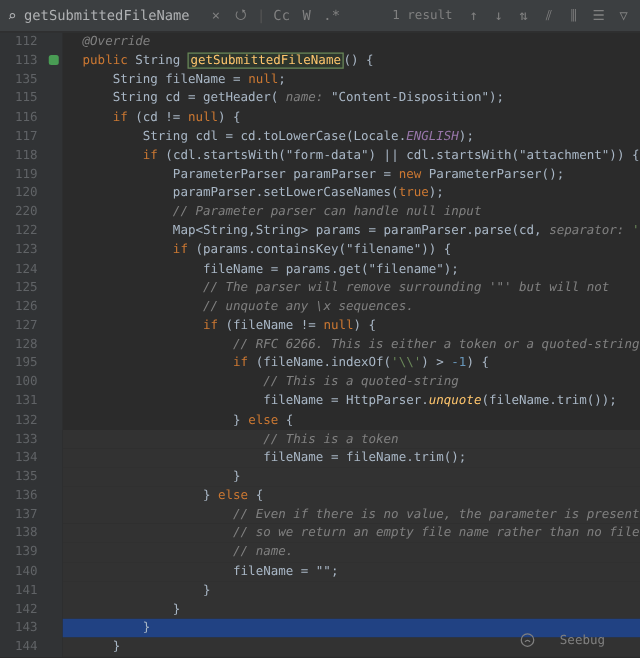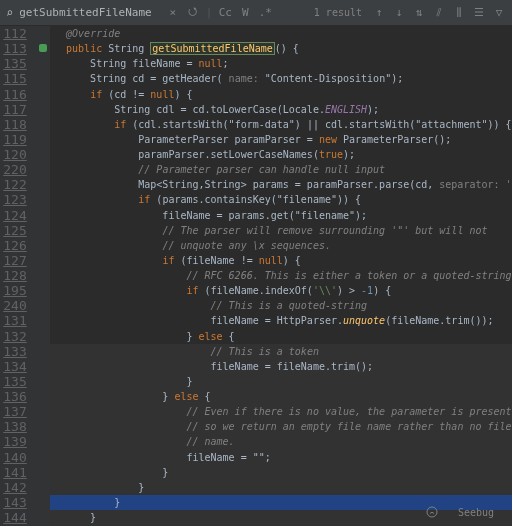--- a/index.html
+++ b/index.html
@@ -26,27 +26,26 @@
   .topbar .search-text { color: #afb1b3; flex: 0 0 auto; }
   .topbar .spacer { flex: 1; }
   .topbar .result { color: #808080; font-size: 10px; margin-right: 4px; text-align: center; }
   .topbar .tool-icons { display: flex; gap: 6px; align-items: center; color: #808080; }
   .topbar .divider { color: #555; }
   .topbar .ico { width: 14px; text-align: center; cursor: pointer; font-size: 11px; }
   .editor { display: flex; height: calc(100% - 26px); }
   .gutter {
     width: 36px;
     background: #313335;
-    text-align: center;
+    text-align: right;
     padding-right: 6px;
     color: #606366;
-    font-size: 13px;
+    font-size: 10px;
     line-height: 15.13px;
     user-select: none;
-    text-decoration: underline;
   }
   .gutter .ln { height: 15.13px; position: relative; }
   .stripe {
     width: 14px;
     background: #313335;
     position: relative;
   }
   .stripe .mark {
     position: absolute;
     left: 3px;
@@ -65,29 +64,29 @@
   }
   .line { height: 15.13px; padding-left: 4px; position: relative; }
   .line.hl-blue { background: #214283; }
   .line.hl-dark { background: #323232; }
   .kw { color: #cc7832; text-align: center; }
   .str { color: #6a8759; }
   .cm { color: #808080; font-style: italic; }
   .num { color: #6897bb; }
   .fn { color: #ffc66d; }
   .const { color: #9876aa; font-style: italic; }
-  .pname { color: #808080; }
+  .pname { color: #808080; font-style: italic; }
   .boxed {
     border: 1px solid #6a8759;
     padding: 0 1px;
     background: rgba(50,80,50,0.3);
   }
   .branding {
     position: absolute;
-    right: 18px;
+    right: 28px;
     bottom: 8px;
     display: flex;
     align-items: center;
     gap: 20px;
     color: #808080;
     font-size: 10px;
     text-align: center;
   }
   .branding svg { width: 12px; height: 12px; }
 </style>
@@ -131,21 +130,21 @@
       <div class="ln">120</div>
       <div class="ln">220</div>
       <div class="ln">122</div>
       <div class="ln">123</div>
       <div class="ln">124</div>
       <div class="ln">125</div>
       <div class="ln">126</div>
       <div class="ln">127</div>
       <div class="ln">128</div>
       <div class="ln">195</div>
-      <div class="ln">240</div>
+      <div class="ln">100</div>
       <div class="ln">131</div>
       <div class="ln">132</div>
       <div class="ln">133</div>
       <div class="ln">134</div>
       <div class="ln">135</div>
       <div class="ln">136</div>
       <div class="ln">137</div>
       <div class="ln">138</div>
       <div class="ln">139</div>
       <div class="ln">140</div>

